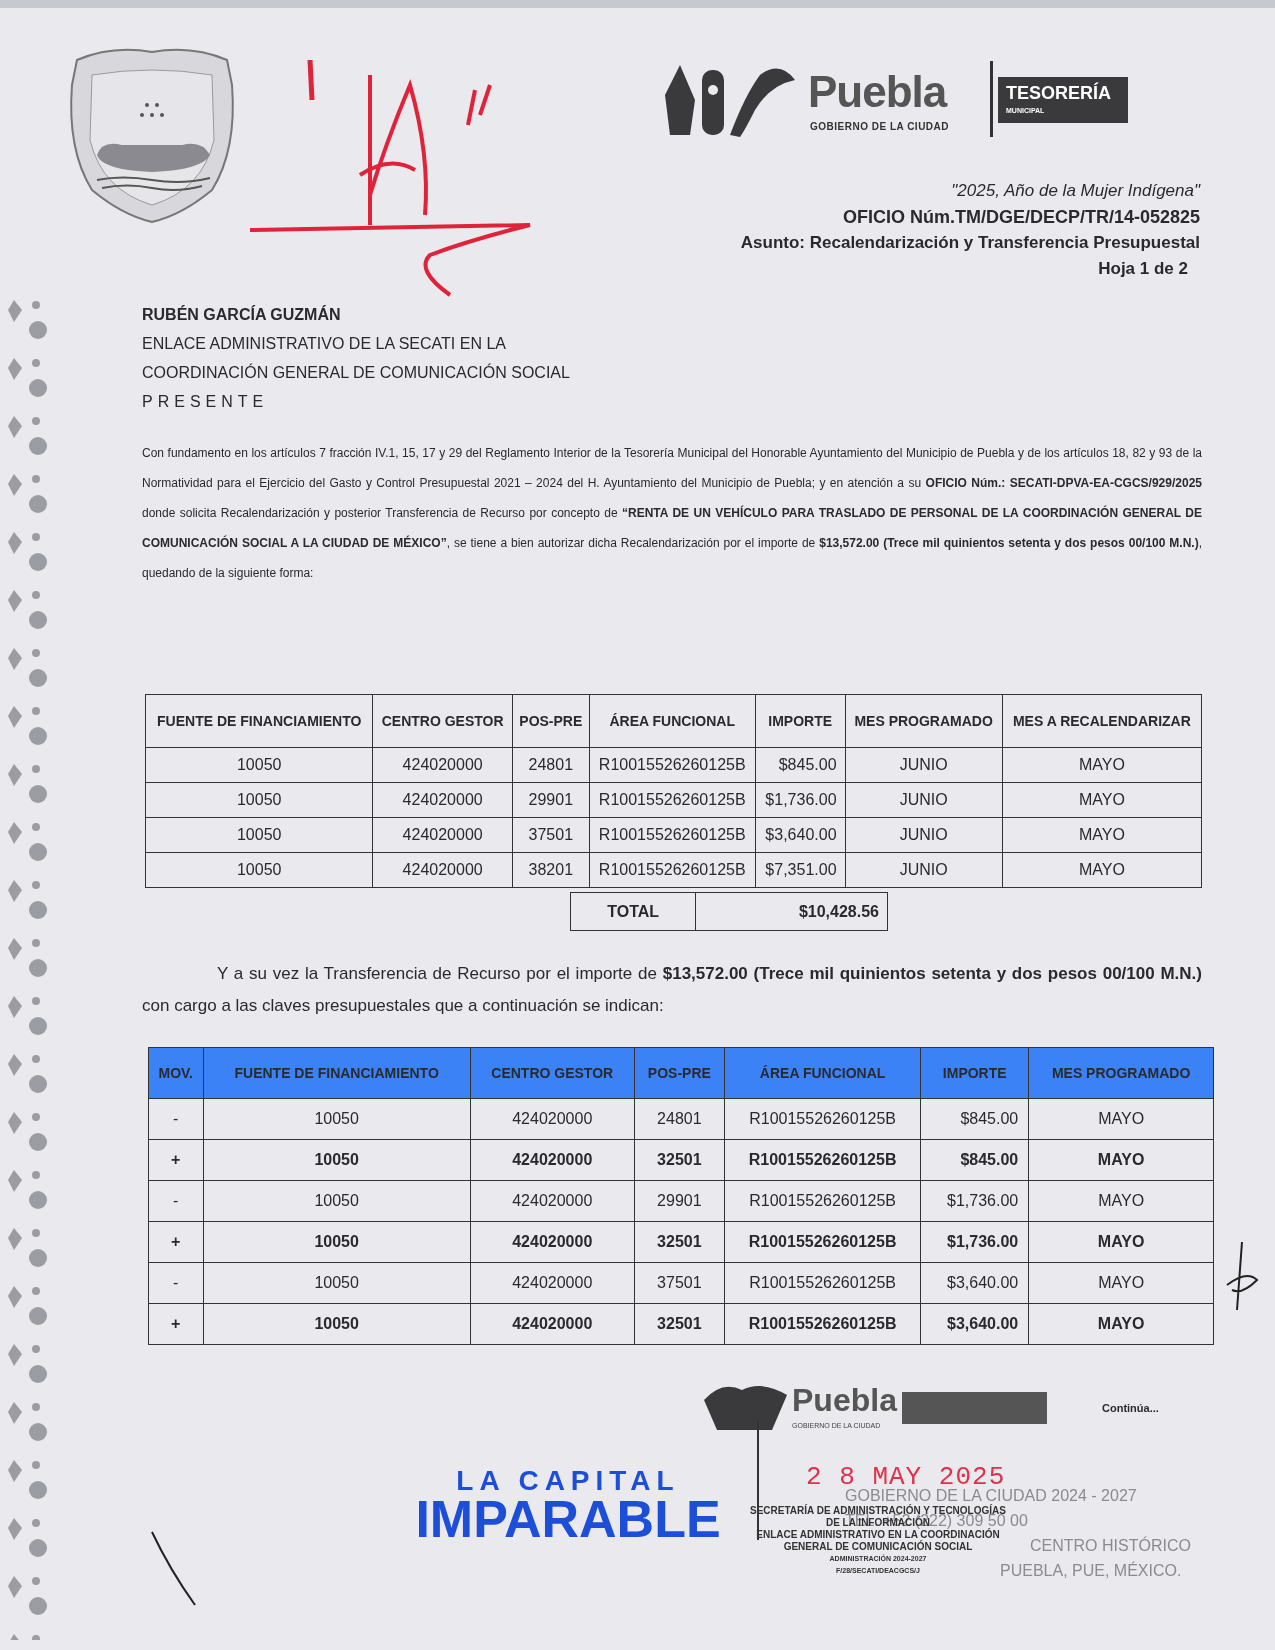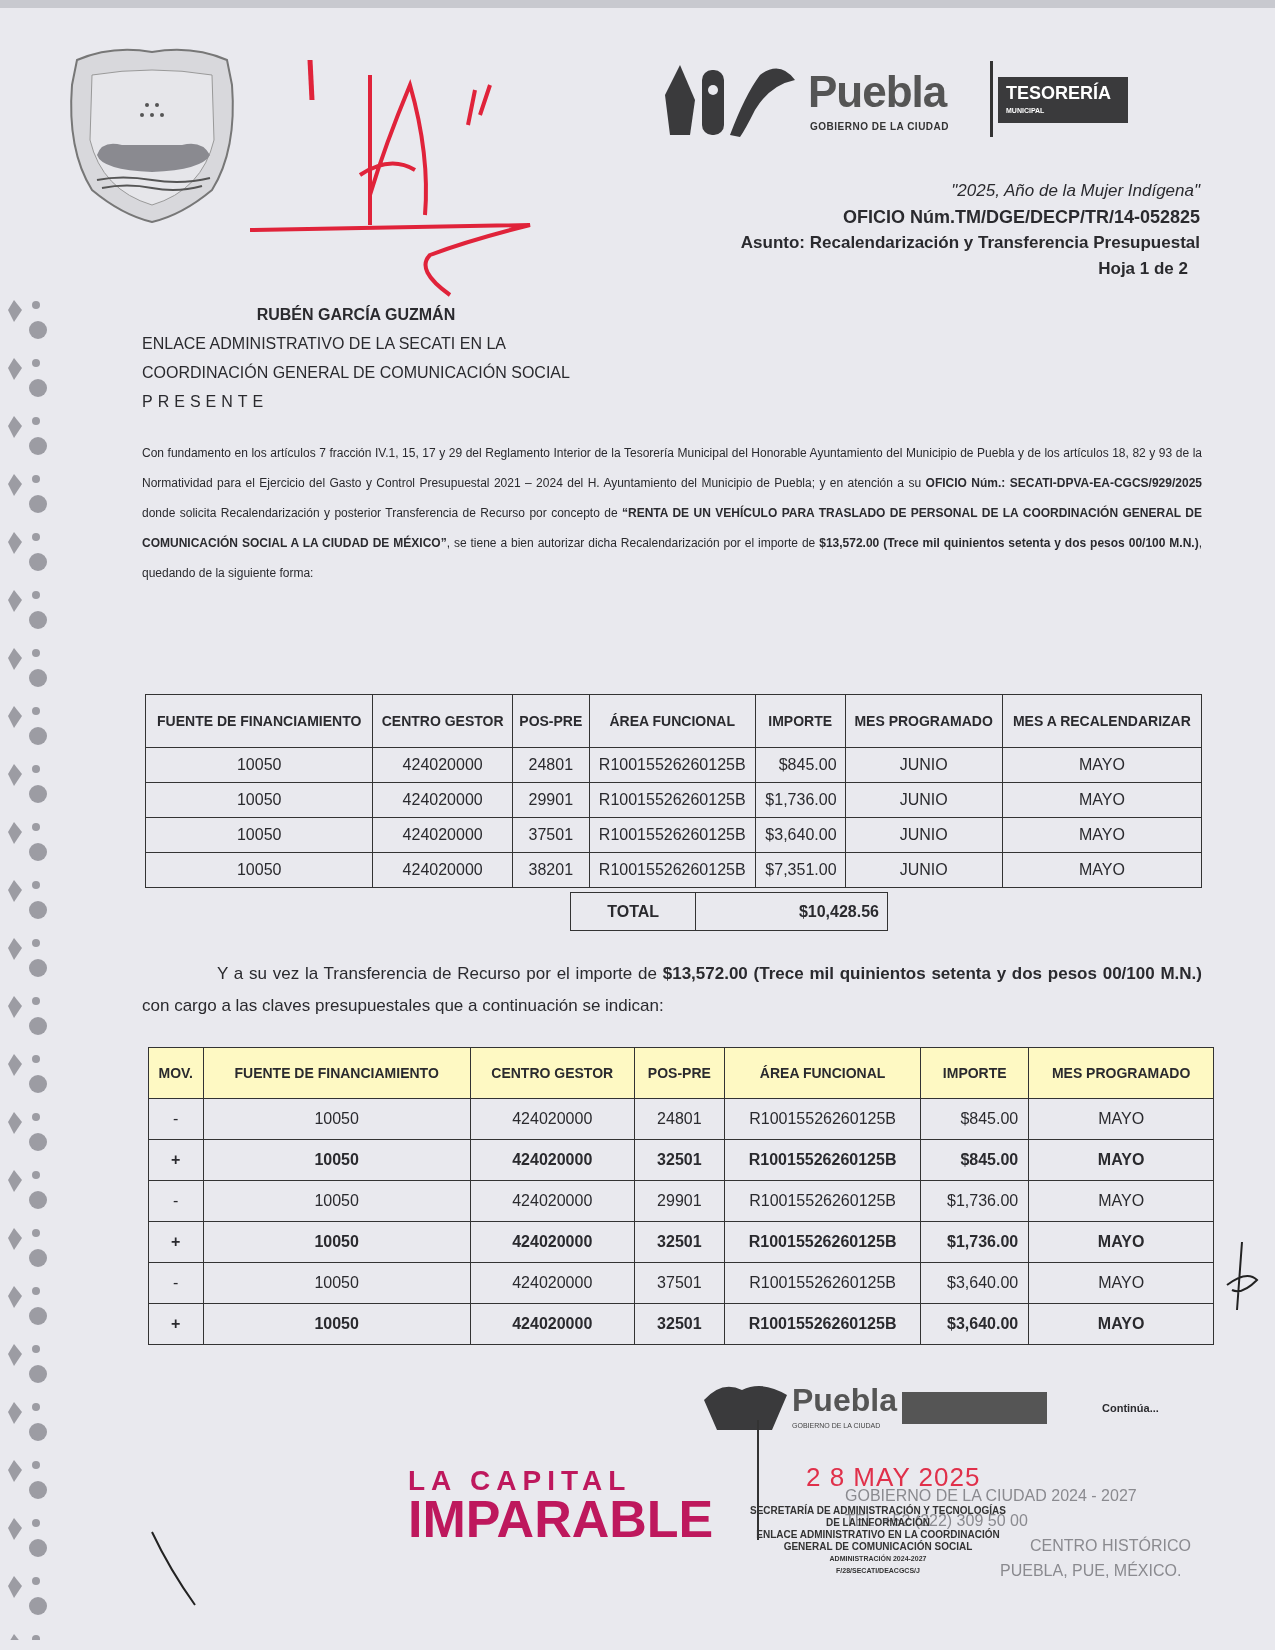--- a/index.html
+++ b/index.html
@@ -21,51 +21,51 @@
   .logo-top .tes .t1 { position: absolute; left: 8px; top: 6px; font-size: 18px; font-weight: bold; }
   .logo-top .tes .t2 { position: absolute; left: 8px; top: 30px; font-size: 7px; font-weight: bold; }
   .hdr-right { position: absolute; right: 75px; top: 178px; text-align: right; width: 700px; }
   .hdr-right div { line-height: 26px; }
   .motto { font-style: italic; font-size: 17px; }
   .oficio { font-weight: bold; font-size: 18px; }
   .asunto { font-weight: bold; font-size: 17px; }
   .hoja { font-weight: bold; font-size: 17px; padding-right: 12px; }
   .recipient { position: absolute; left: 142px; top: 300px; font-size: 16px; }
   .recipient div { line-height: 29px; }
-  .recipient .name { font-weight: bold; text-align: center; }
+  .recipient .name { font-weight: bold; }
   .recipient .pres { letter-spacing: 5px; }
   .body-text { position: absolute; left: 142px; top: 438px; width: 1060px; font-size: 12px; line-height: 30px; text-align: justify; }
   .body-text2 { position: absolute; left: 142px; top: 958px; width: 1060px; font-size: 17px; line-height: 32px; text-align: justify; text-indent: 75px; }
   b { font-weight: bold; }
   table { border-collapse: collapse; position: absolute; font-size: 16px; }
   td, th { border: 1.5px solid #333; text-align: center; padding: 0 4px; }
   th { font-weight: bold; font-size: 14px; line-height: 18px; }
   .t1 { left: 145px; top: 694px; width: 1057px; }
   .t1 th { height: 52px; }
   .t1 td { height: 34px; }
   .t1 td.imp { text-align: right; padding-right: 8px; }
   .total-table { left: 570px; top: 892px; width: 318px; }
   .total-table td { height: 37px; font-weight: bold; font-size: 16px; }
   .total-table td.imp { text-align: right; padding-right: 8px; }
   .t2 { left: 148px; top: 1047px; width: 1066px; }
-  .t2 th { height: 50px; background: #fef9c3; }
+  .t2 th { height: 50px; background: #3b82f6; }
   .t2 td { height: 40px; }
   .t2 td.imp { text-align: right; padding-right: 10px; }
   .t2 tr.bold td { font-weight: bold; }
   .sig-right { position: absolute; left: 1222px; top: 1240px; width: 40px; height: 80px; }
   .logo-bottom { position: absolute; left: 702px; top: 1380px; width: 350px; height: 60px; }
   .logo-bottom .puebla { position: absolute; left: 90px; top: 2px; font-size: 32px; font-weight: bold; color: #555; }
   .logo-bottom .gob { position: absolute; left: 90px; top: 42px; font-size: 7px; color: #444; }
   .logo-bottom .bar { position: absolute; left: 200px; top: 12px; width: 145px; height: 32px; background: #555; }
   .continua { position: absolute; left: 1102px; top: 1402px; font-weight: bold; font-size: 11px; }
-  .capital { position: absolute; left: 408px; top: 1465px; width: 320px; color: #be185d; }
+  .capital { position: absolute; left: 408px; top: 1465px; width: 320px; text-align: center; color: #1d4ed8; }
   .capital .c1 { font-size: 28px; font-weight: bold; letter-spacing: 6px; }
   .capital .c2 { font-size: 52px; font-weight: bold; line-height: 44px; }
   .vdivider { position: absolute; left: 757px; top: 1420px; width: 2px; height: 120px; background: #333; }
-  .stamp-date { position: absolute; left: 806px; top: 1462px; color: #e0304a; font-size: 26px; letter-spacing: 1px; font-family: Liberation Sans, sans-serif; }
+  .stamp-date { position: absolute; left: 806px; top: 1462px; color: #e0304a; font-size: 26px; letter-spacing: 1px; font-family: Liberation Mono, monospace; }
   .addr { position: absolute; left: 845px; top: 1483px; color: #8a8a8f; font-size: 16px; line-height: 25px; }
   .stamp-text { position: absolute; left: 728px; top: 1505px; width: 300px; text-align: center; font-size: 10px; font-weight: bold; color: #333; line-height: 12px; }
   .stamp-text .small { font-size: 7px; }
   .pen-mark { position: absolute; left: 150px; top: 1530px; width: 50px; height: 80px; }
 </style>
 </head>
 <body>
 
 <div class="topbar"></div>
 

